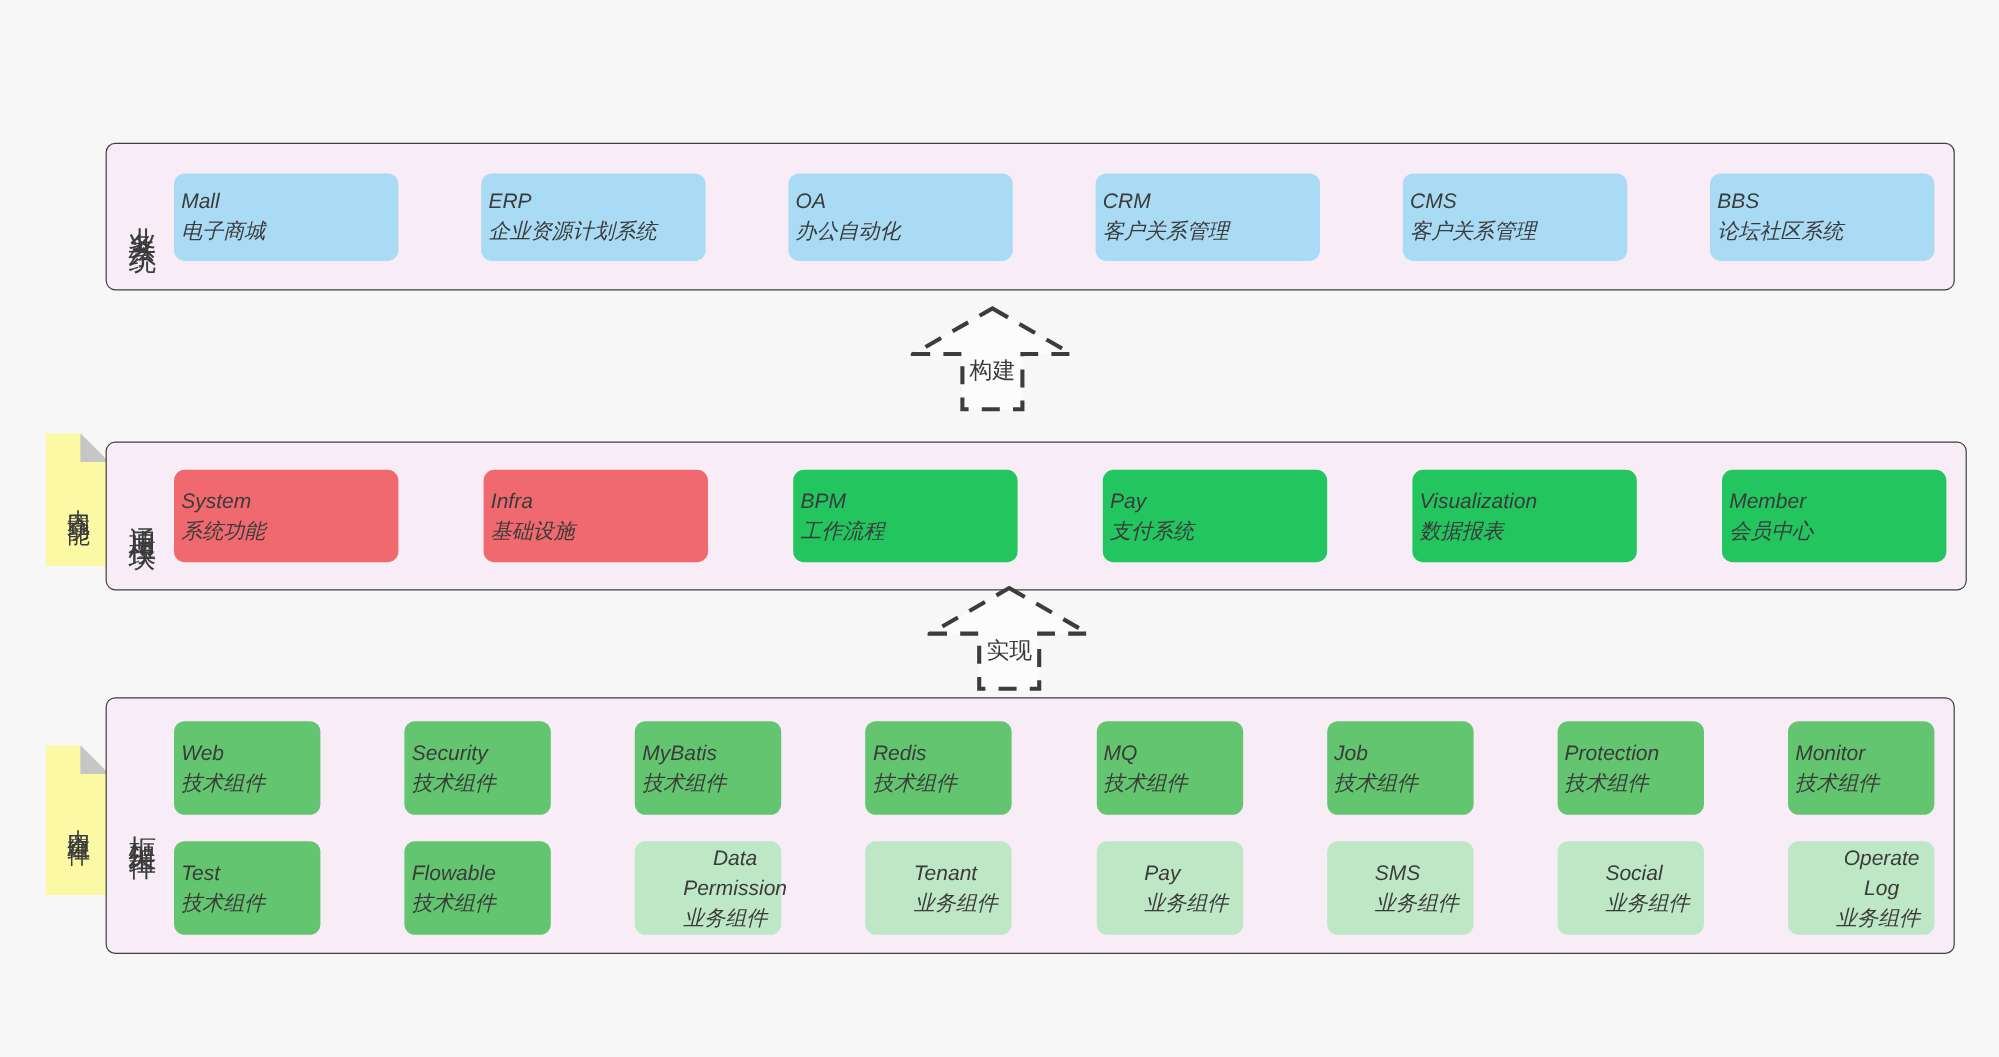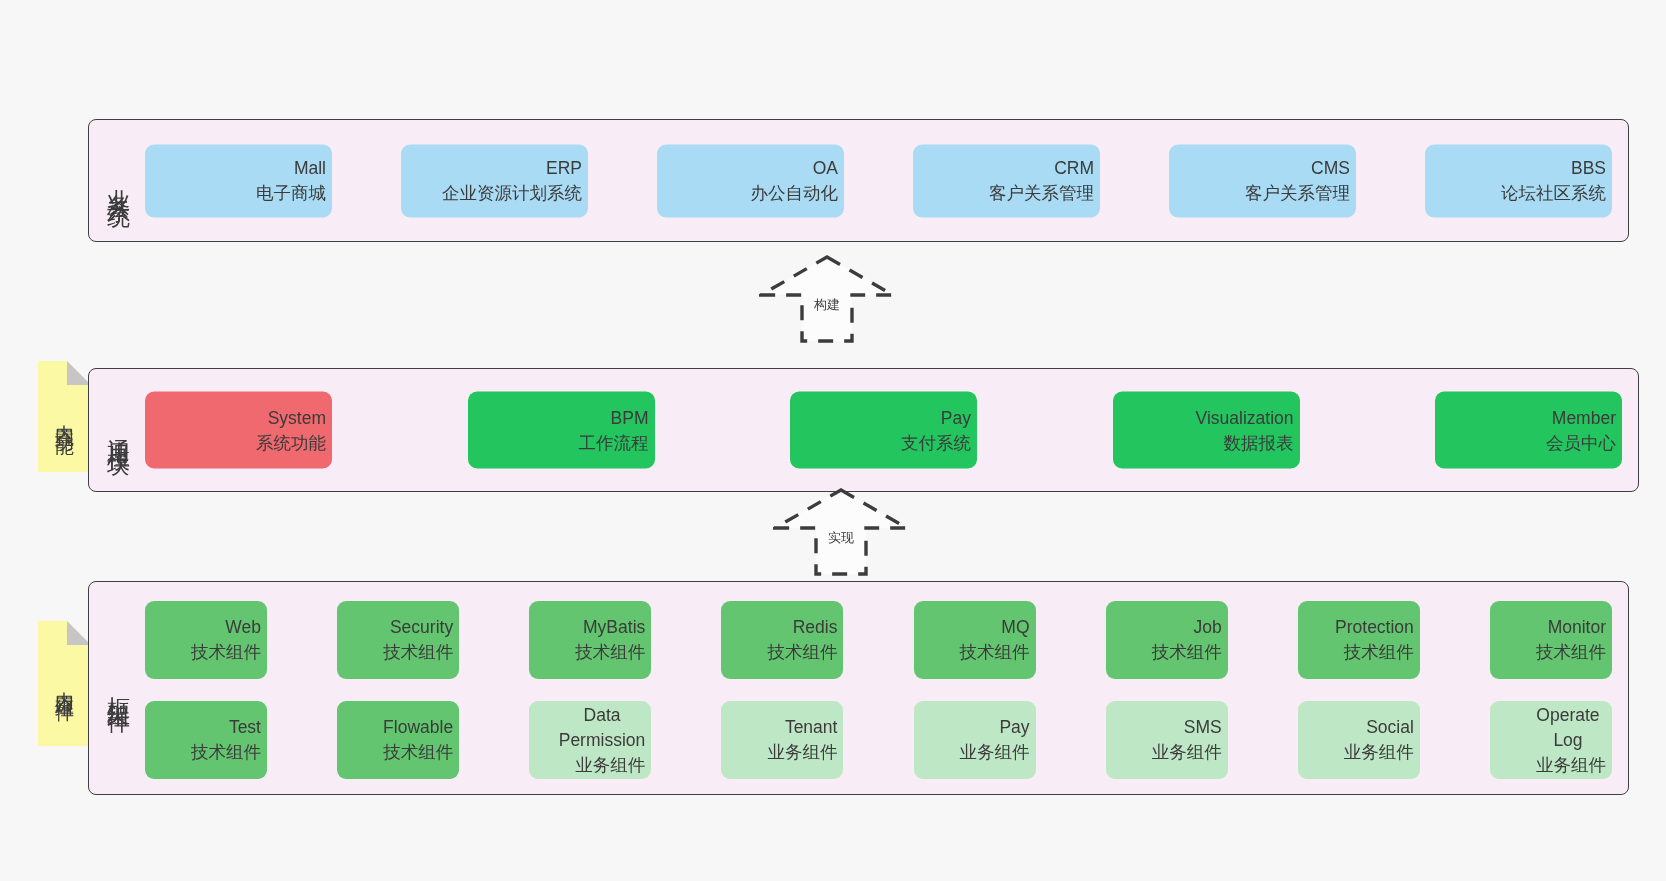--- a/index.html
+++ b/index.html
@@ -30,23 +30,23 @@
   .cards{
     position:absolute;left:56px;right:16px;
     display:flex;justify-content:space-between;align-items:center;
   }
   #sec-business .cards{top:50%;transform:translateY(-50%);}
   #sec-modules  .cards{top:50%;transform:translateY(-50%);}
   .row1{top:19px;}
   .row2{top:119px;}
   .card{
     border-radius:9px;
-    display:flex;flex-direction:column;justify-content:center;align-items:flex-end;
+    display:flex;flex-direction:column;justify-content:center;align-items:flex-start;
     text-align:center;font-size:17.5px;line-height:25px;
-    box-sizing:border-box;padding:2px 6px;
+    box-sizing:border-box;padding:2px 6px;font-style:italic;
   }
   .card-wide{width:187px;height:73px;}
   #sec-modules .card-wide{height:77px;}
   .card-narrow{width:122px;height:78px;}
   .v-blue {background:#a9dbf4;}
   .v-red  {background:#f0696e;}
   .v-pink {background:#22c55e;}
   .v-green{background:#63c56f;}
   .v-green-light{background:#bee7c5;padding-left:40px;}
   
@@ -66,21 +66,21 @@
   }
   #sticky-functions{top:361px;height:111px;}
   #sticky-components{top:621px;height:125px;}
   
   .arrow{position:absolute;width:136px;height:92px;z-index:3;}
   #arrow-build{left:759px;top:253px;}
   #arrow-implement{left:773px;top:486px;}
   .arrow svg{position:absolute;left:0;top:0;}
   .arrow .arrow-label{
     position:absolute;left:50%;top:42px;transform:translateX(-50%);
-    background:#fcfcfc;padding:1px 3px;font-size:13px;white-space:nowrap;
+    background:#fcfcfc;padding:1px 3px;font-size:19px;white-space:nowrap;
   }
 </style>
 </head>
 <body>
 
 <div class="section" id="sec-business">
   <div class="vlabel">业务系统</div>
   <div class="cards">
     <div class="card card-wide v-blue">
       <div>Mall</div>
@@ -121,20 +121,24 @@
   <div class="sticky-text">内置功能</div>
 </div>
 
 <div class="section" id="sec-modules">
   <div class="vlabel">通用模块</div>
   <div class="cards">
     <div class="card card-wide v-red">
       <div>System</div>
       <div>系统功能</div>
     </div>
+    <div class="card card-wide v-red">
+      <div>Infra</div>
+      <div>基础设施</div>
+    </div>
     <div class="card card-wide v-pink">
       <div>BPM</div>
       <div>工作流程</div>
     </div>
     <div class="card card-wide v-pink">
       <div>Pay</div>
       <div>支付系统</div>
     </div>
     <div class="card card-wide v-pink">
       <div>Visualization</div>

